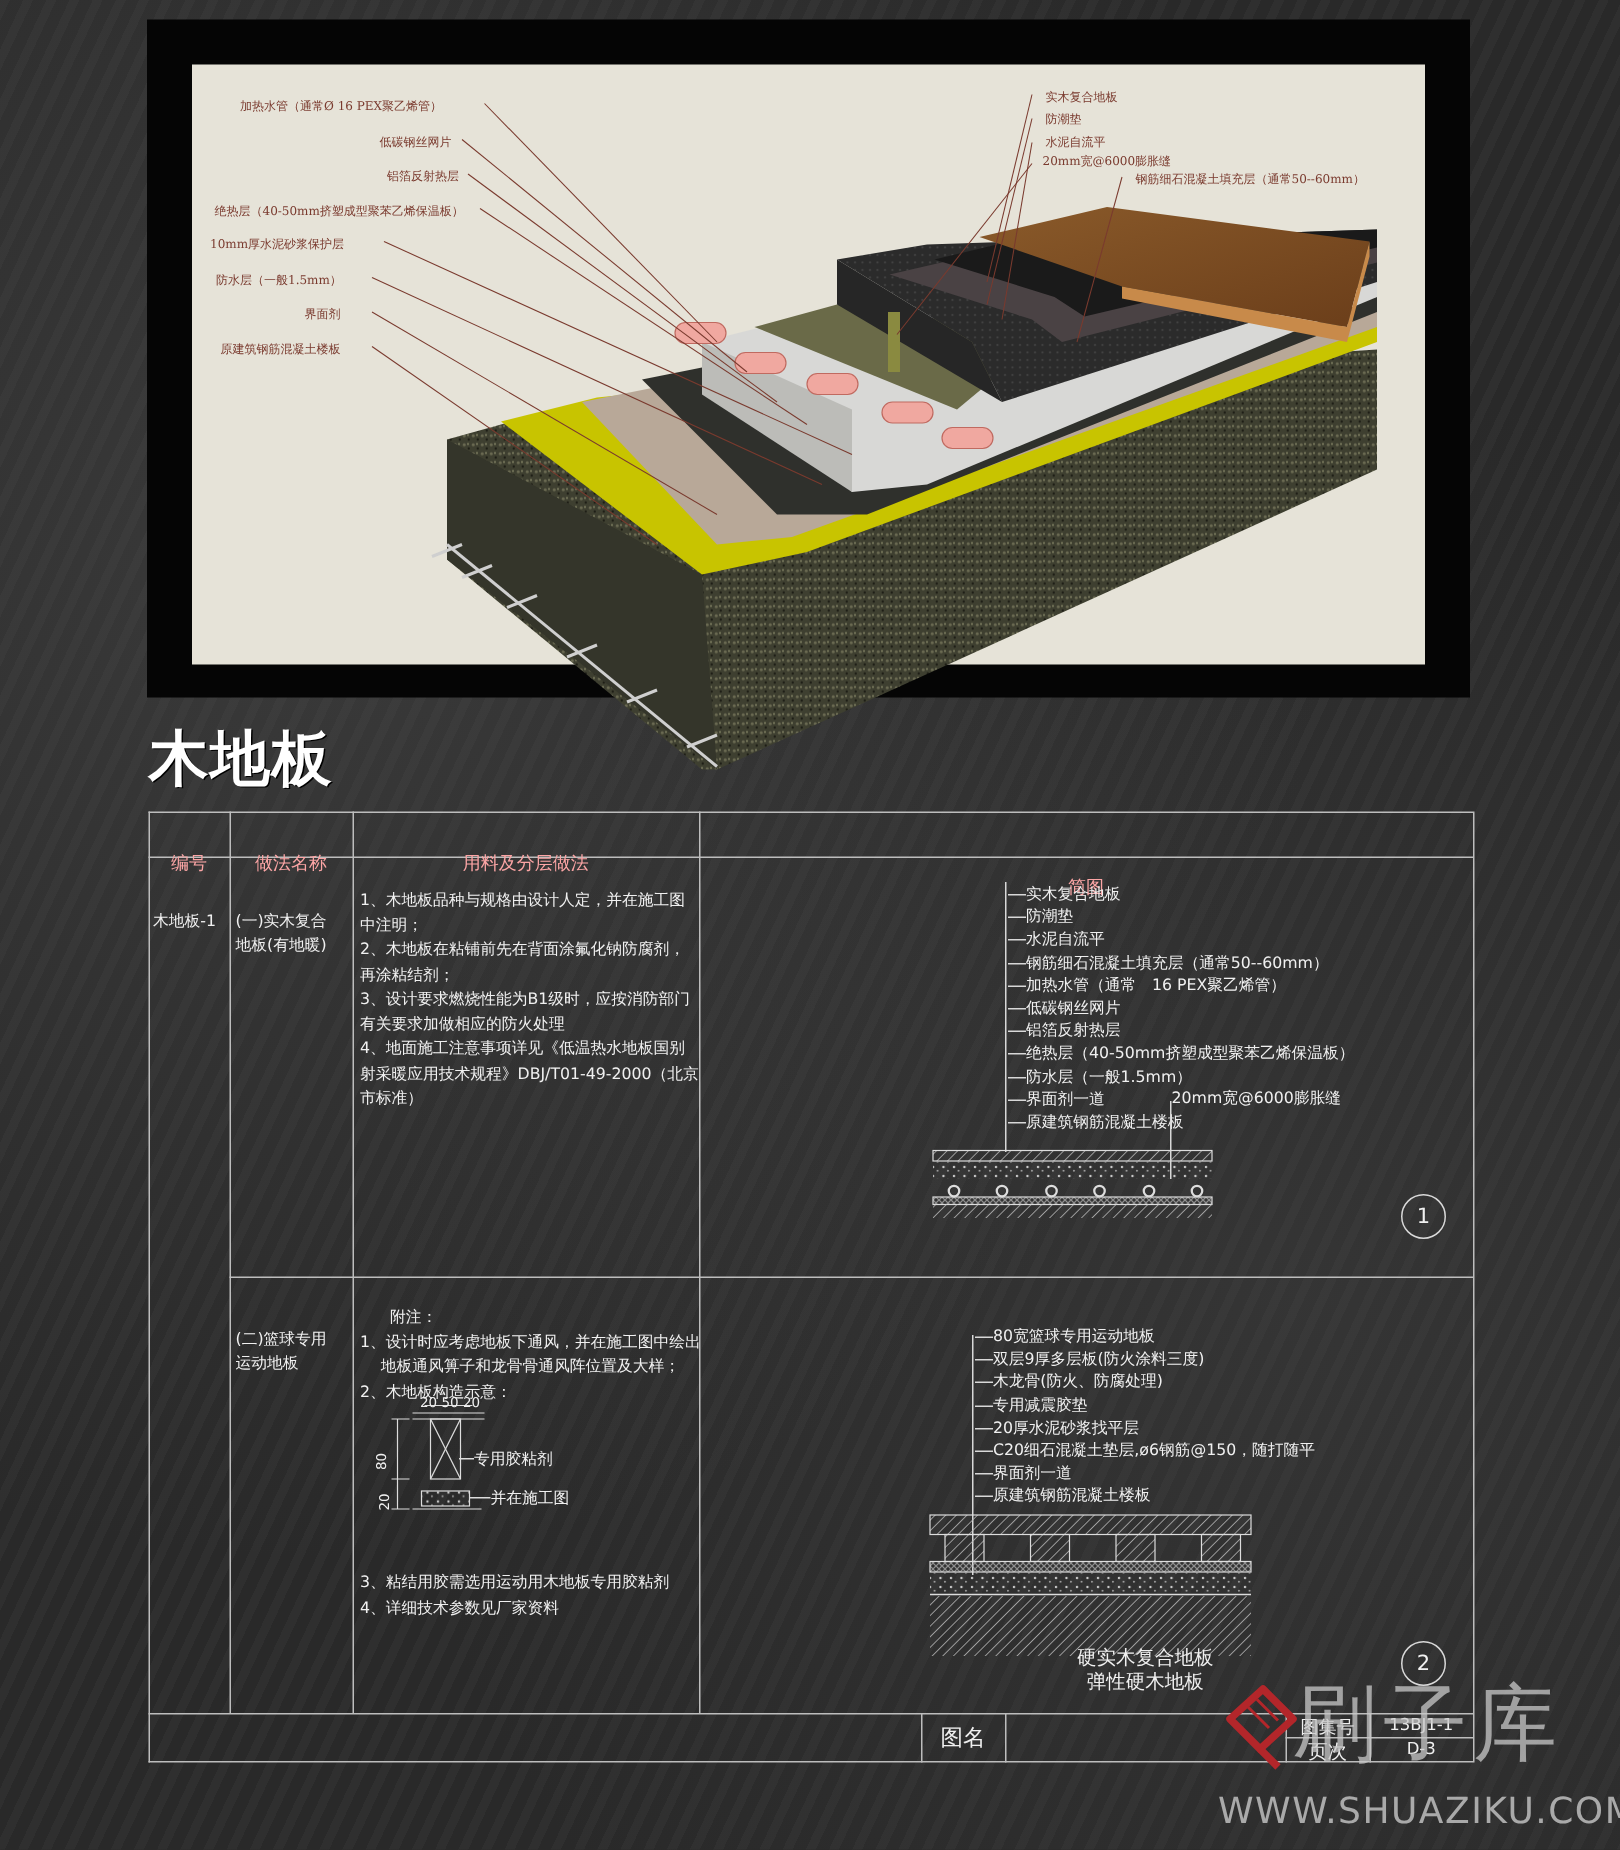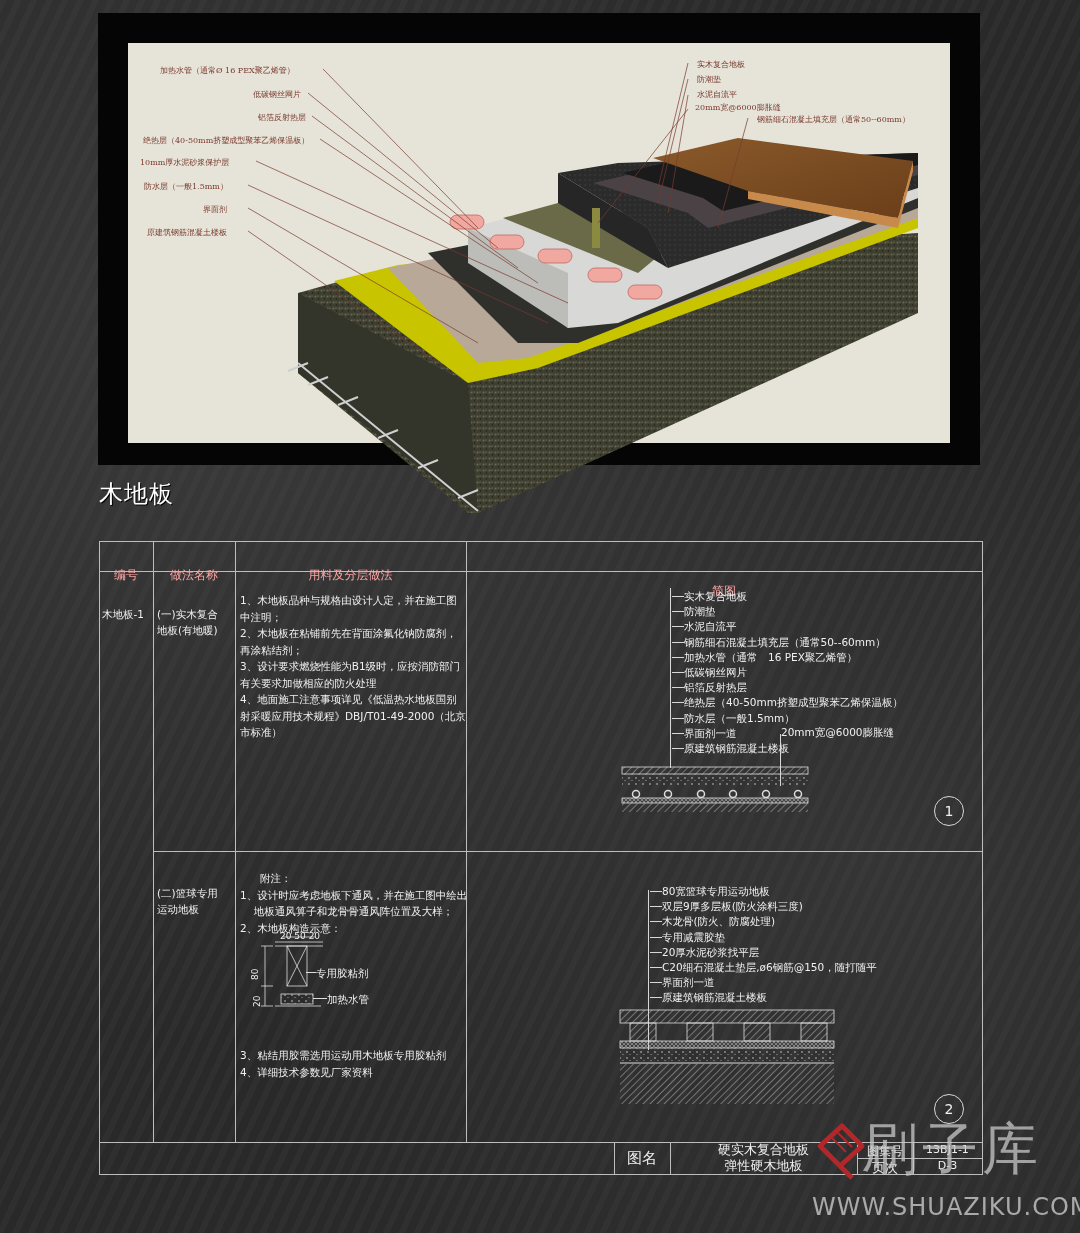--- a/index.html
+++ b/index.html
@@ -13,21 +13,21 @@
       repeating-linear-gradient(115deg, rgba(255,255,255,0.025) 0 6px, rgba(0,0,0,0.03) 6px 14px),
       #2a2a2a;
   }
   
   .hero{position:absolute;left:98px;top:13px;width:882px;height:452px;background:#050505;}
   .hero-canvas{position:absolute;left:30px;top:30px;width:822px;height:400px;background:#e6e3d8;}
   .hero svg{position:absolute;left:0;top:0;}
   .lbl{position:absolute;font-family:"DejaVu Serif","Liberation Serif",serif;font-size:8px;color:#7a3a2e;white-space:nowrap;}
   .lbl.r{text-align:right;}
   
-  .page-title{position:absolute;left:99px;top:478px;font-size:24px;font-weight:normal;color:#ffffff;letter-spacing:1px;
+  .page-title{position:absolute;left:99px;top:478px;font-size:40px;font-weight:bold;color:#ffffff;letter-spacing:1px;
     text-shadow:1px 1px 0 #000;}
   .line{position:absolute;background:#bdbdbd;}
   .hcell{position:absolute;top:560px;height:30px;line-height:30px;text-align:center;font-size:12px;color:#fca5a5;}
   .txt{position:absolute;font-size:10.5px;line-height:16.5px;color:#f0f0f0;white-space:nowrap;}
   .leg{position:absolute;font-size:10.5px;line-height:15.2px;color:#f0f0f0;white-space:nowrap;}
   .leg div{position:relative;padding-left:8px;}
   .leg div::before{content:"";position:absolute;left:-4px;top:7px;width:12px;height:1px;background:#d8d8d8;}
   .circle{position:absolute;width:28px;height:28px;border:1px solid #d8d8d8;border-radius:50%;text-align:center;line-height:28px;font-size:14px;color:#f0f0f0;}
   .foot{position:absolute;font-size:13px;color:#f0f0f0;text-align:center;}
   .watermark-cn{position:absolute;left:862px;top:1112px;font-size:56px;color:rgba(200,200,200,0.75);letter-spacing:4px;font-weight:300;}
@@ -245,21 +245,21 @@
   </g>
   <rect x="26" y="61" width="32" height="10" fill="url(#dots)" stroke="#ddd" stroke-width="0.8"></rect>
   <line x1="20" y1="73" x2="66" y2="73" stroke="#ddd" stroke-width="0.8"></line>
 </svg>
 <div class="txt" style="left:280px;top:928px;font-size:9px;">20 50 20</div>
 <div class="txt" style="left:250px;top:966px;font-size:9px;transform:rotate(-90deg);">80</div>
 <div class="txt" style="left:252px;top:993px;font-size:9px;transform:rotate(-90deg);">20</div>
 <div style="position:absolute;left:306px;top:972px;width:10px;height:1px;background:#ddd;"></div>
 <div class="txt" style="left:316px;top:965px;">专用胶粘剂</div>
 <div style="position:absolute;left:313px;top:998px;width:14px;height:1px;background:#ddd;"></div>
-<div class="txt" style="left:327px;top:991px;">加热水管</div>
+<div class="txt" style="left:327px;top:991px;">并在施工图</div>
 
 <div style="position:absolute;left:240px;top:1015px;margin-top:32px;">
   <div class="txt" style="position:relative;">3、粘结用胶需选用运动用木地板专用胶粘剂</div>
   <div class="txt" style="position:relative;">4、详细技术参数见厂家资料</div>
 </div>
 
 <div style="position:absolute;left:648px;top:890px;width:1px;height:160px;background:#d8d8d8;"></div>
 <div class="leg" style="left:654px;top:884px;">
   <div>80宽篮球专用运动地板</div>
   <div>双层9厚多层板(防火涂料三度)</div>
@@ -280,21 +280,21 @@
       <rect x="183" y="15" width="26" height="18"></rect>
   </g>
   <rect x="2" y="33" width="214" height="7" fill="url(#mesh)" stroke="#ddd" stroke-width="0.8"></rect>
   <rect x="2" y="40" width="214" height="15" fill="url(#dots)"></rect>
   <line x1="2" y1="55" x2="216" y2="55" stroke="#ddd" stroke-width="1"></line>
   <rect x="2" y="56" width="214" height="40" fill="url(#hatch)"></rect>
 </svg>
 <div class="circle" style="left:934px;top:1094px;">2</div>
 
 <div class="foot" style="left:614px;top:1149px;width:56px;font-size:15px;">图名</div>
-<div class="foot" style="left:670px;top:1142px;width:187px;line-height:16px;">
+<div class="foot" style="left:670px;top:1098px;width:187px;line-height:16px;">
   <div>硬实木复合地板</div>
   <div>弹性硬木地板</div>
 </div>
 <div class="foot" style="left:857px;top:1143px;width:56px;font-size:12px;">图集号</div>
 <div class="foot" style="left:913px;top:1143px;width:69px;font-size:11px;">13BJ1-1</div>
 <div class="foot" style="left:857px;top:1159px;width:56px;font-size:13px;">页次</div>
 <div class="foot" style="left:913px;top:1159px;width:69px;font-size:11px;">D-3</div>
 
 <svg style="position:absolute;left:812px;top:1120px;" width="56" height="64">
   <g fill="none" stroke="#b3262a" stroke-width="5" stroke-linejoin="round">

